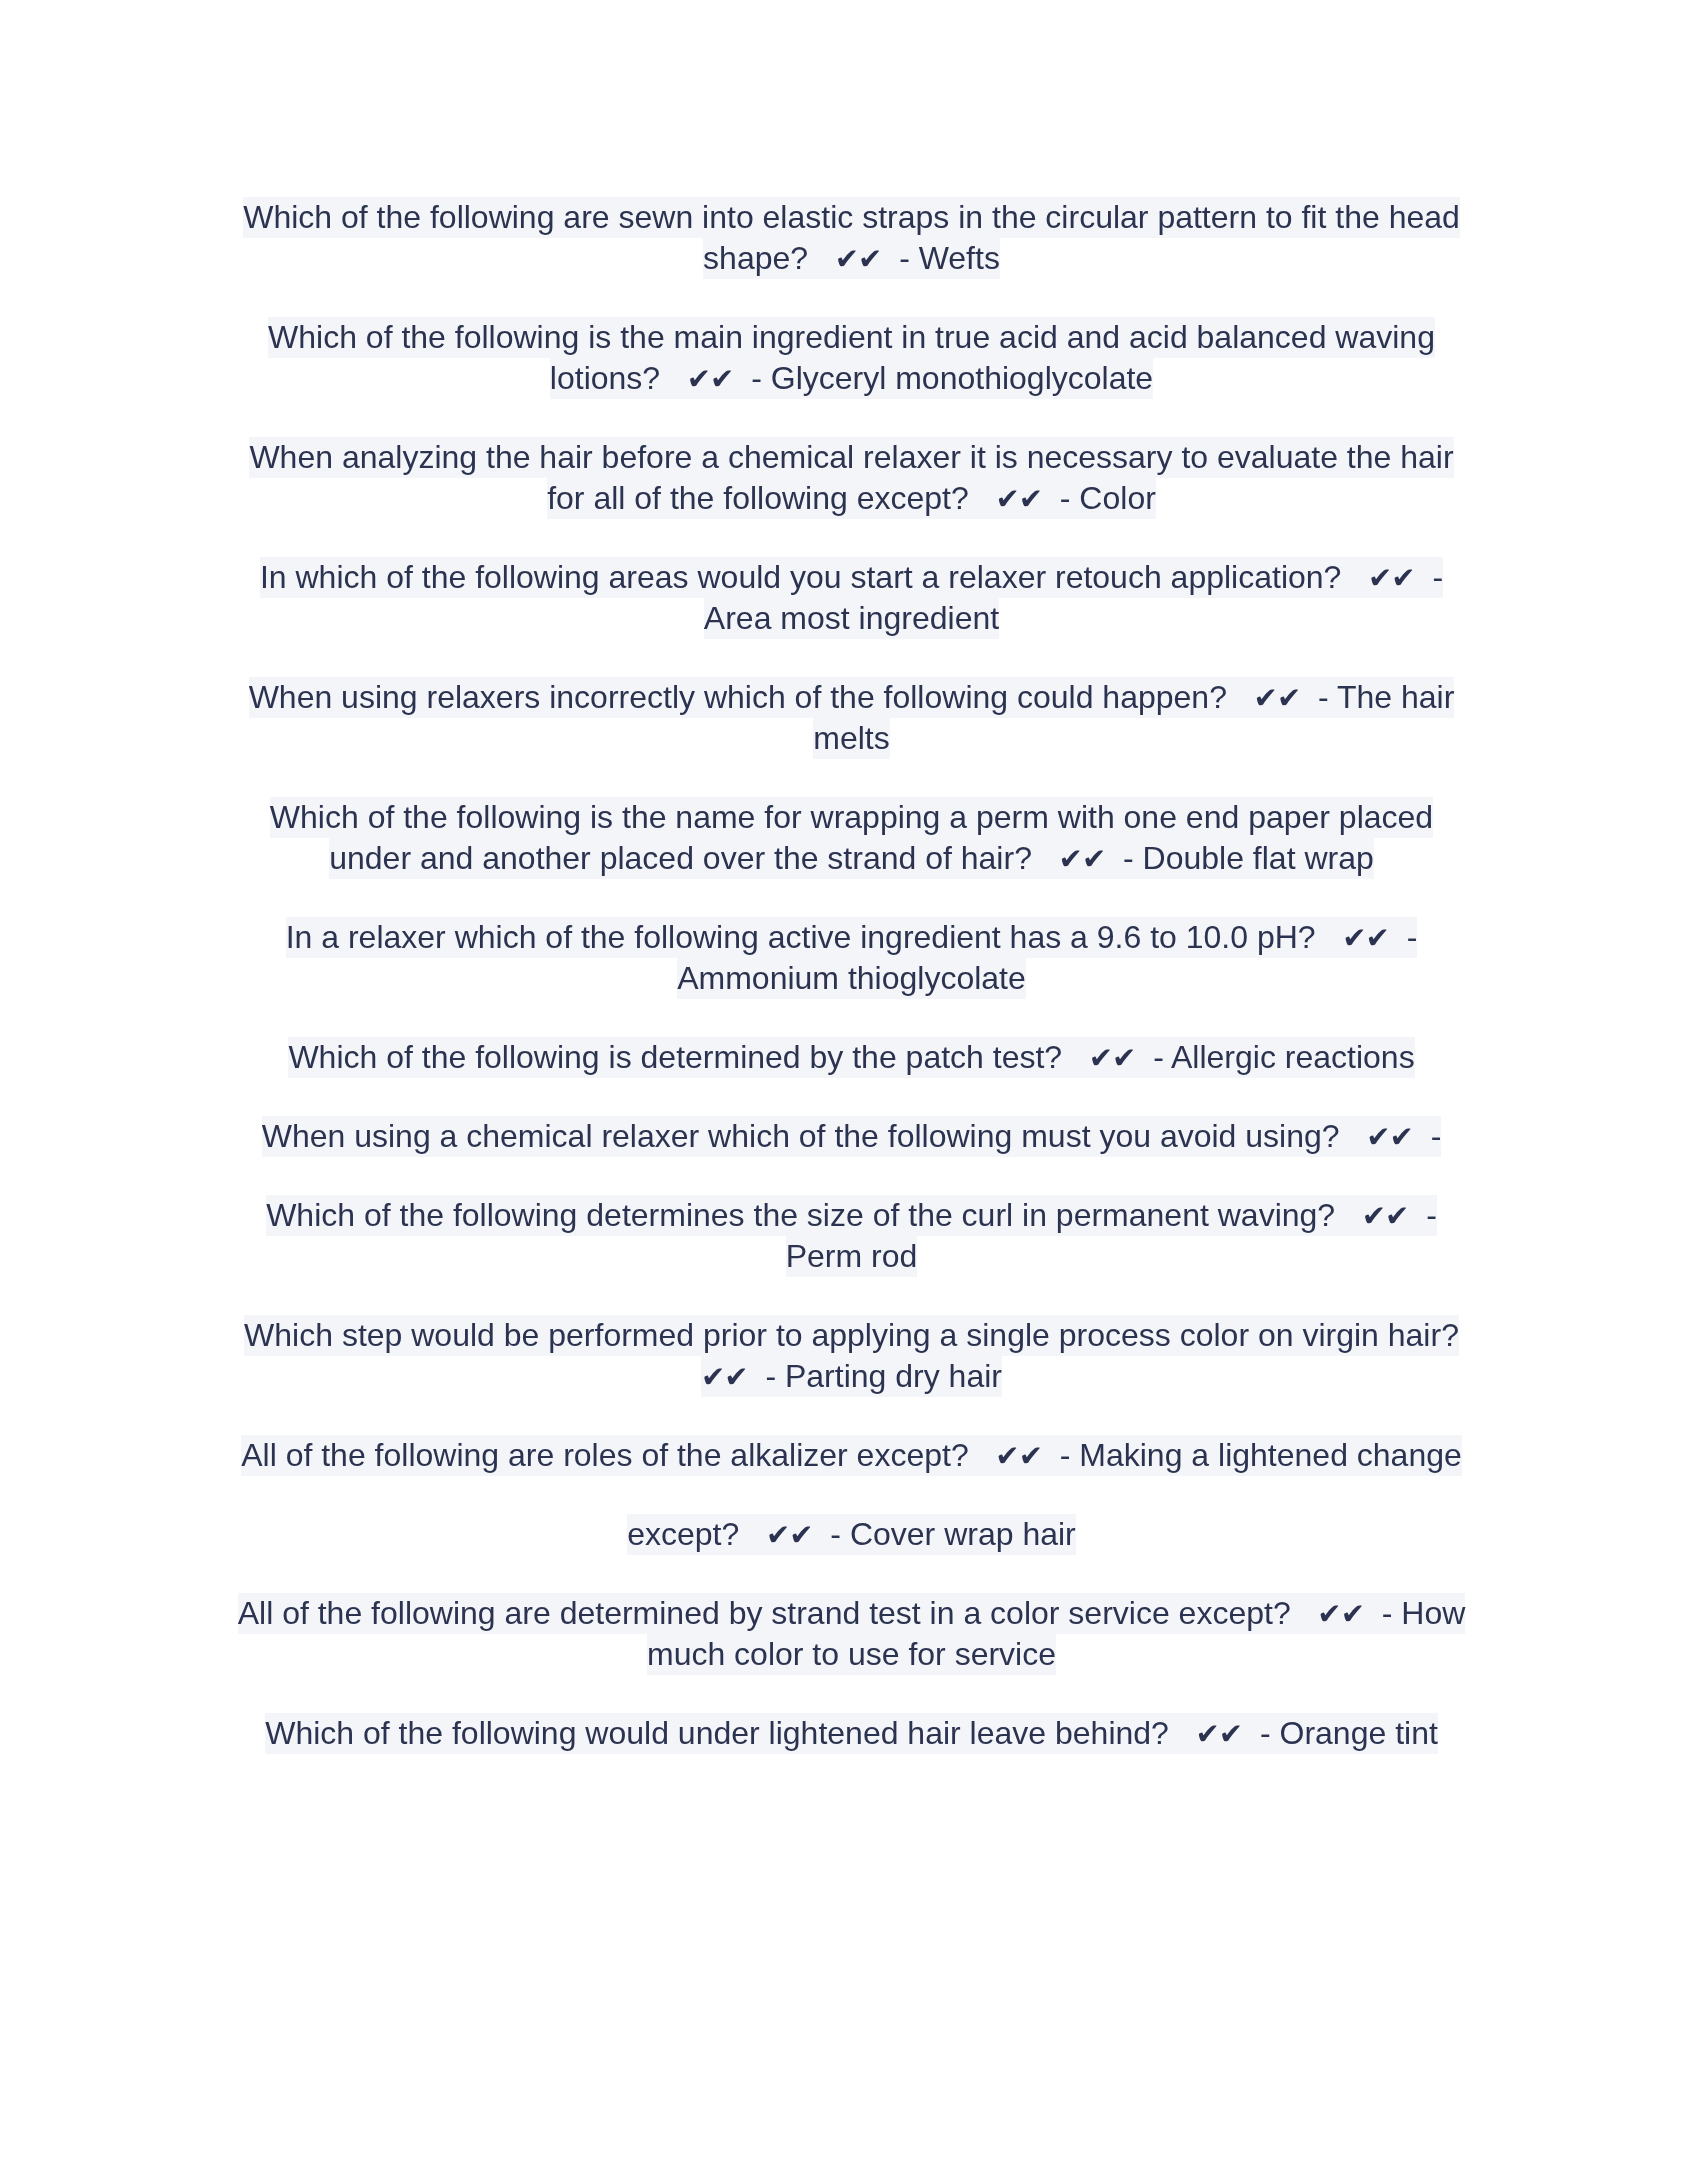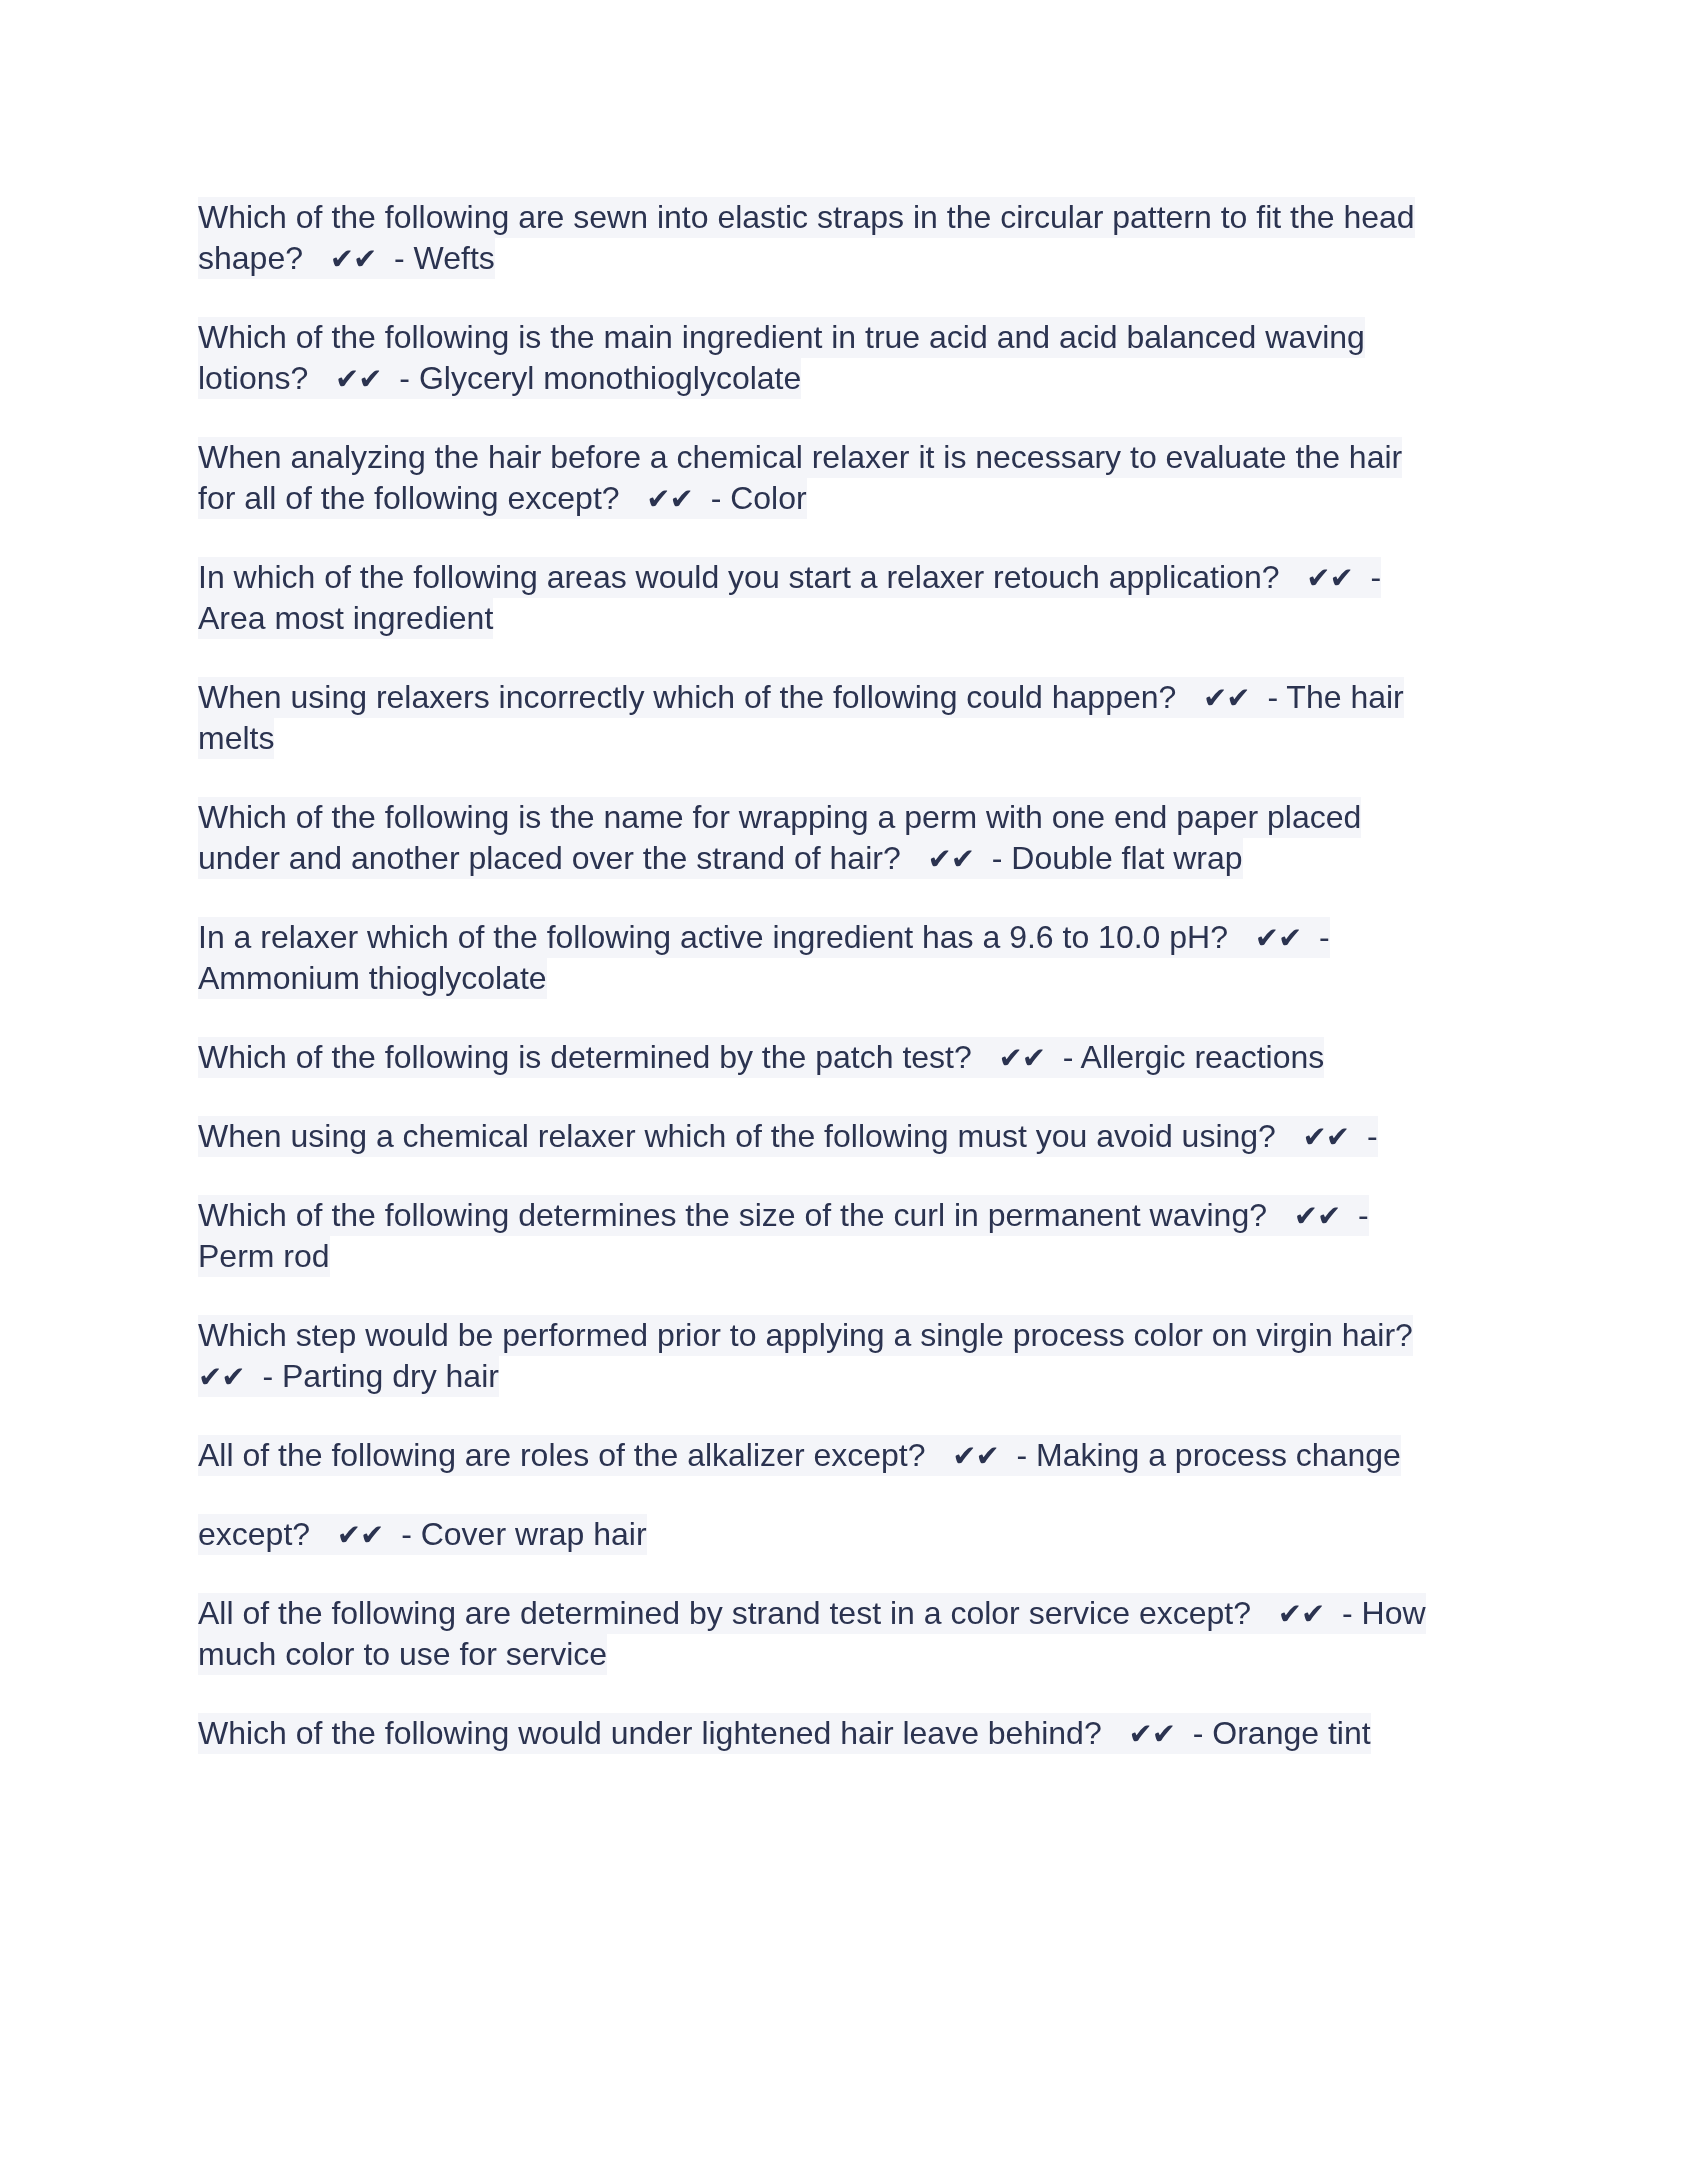--- a/index.html
+++ b/index.html
@@ -13,20 +13,21 @@
       position: relative;
       overflow: hidden;
       font-family: "Liberation Sans", sans-serif;
       color: #2b3350;
     }
     .page {
       position: absolute;
       left: 198px;
       top: 197px;
       width: 1307px;
+      text-align: center;
     }
     .qa {
       margin: 0 0 38px 0;
       font-size: 32px;
       line-height: 41px;
     }
     .line {
       display: block;
       height: 41px;
       white-space: pre;
@@ -85,21 +86,21 @@
     </div>
     <div class="qa">
       <div class="line"><span class="hl"><span>Which of the following determines the size of the curl in permanent waving?   </span><span class="check">✔✔</span><span>  -</span></span></div>
       <div class="line"><span class="hl"><span>Perm rod</span></span></div>
     </div>
     <div class="qa">
       <div class="line"><span class="hl"><span>Which step would be performed prior to applying a single process color on virgin hair?</span></span></div>
       <div class="line"><span class="hl"><span></span><span class="check">✔✔</span><span>  - Parting dry hair</span></span></div>
     </div>
     <div class="qa">
-      <div class="line"><span class="hl"><span>All of the following are roles of the alkalizer except?   </span><span class="check">✔✔</span><span>  - Making a process change</span></span></div>
+      <div class="line"><span class="hl"><span>All of the following are roles of the alkalizer except?   </span><span class="check">✔✔</span><span>  - Making a lightened change</span></span></div>
     </div>
     <div class="qa">
       <div class="line"><span class="hl"><span>except?   </span><span class="check">✔✔</span><span>  - Cover wrap hair</span></span></div>
     </div>
     <div class="qa">
       <div class="line"><span class="hl"><span>All of the following are determined by strand test in a color service except?   </span><span class="check">✔✔</span><span>  - How</span></span></div>
       <div class="line"><span class="hl"><span>much color to use for service</span></span></div>
     </div>
     <div class="qa">
       <div class="line"><span class="hl"><span>Which of the following would under lightened hair leave behind?   </span><span class="check">✔✔</span><span>  - Orange tint</span></span></div>

